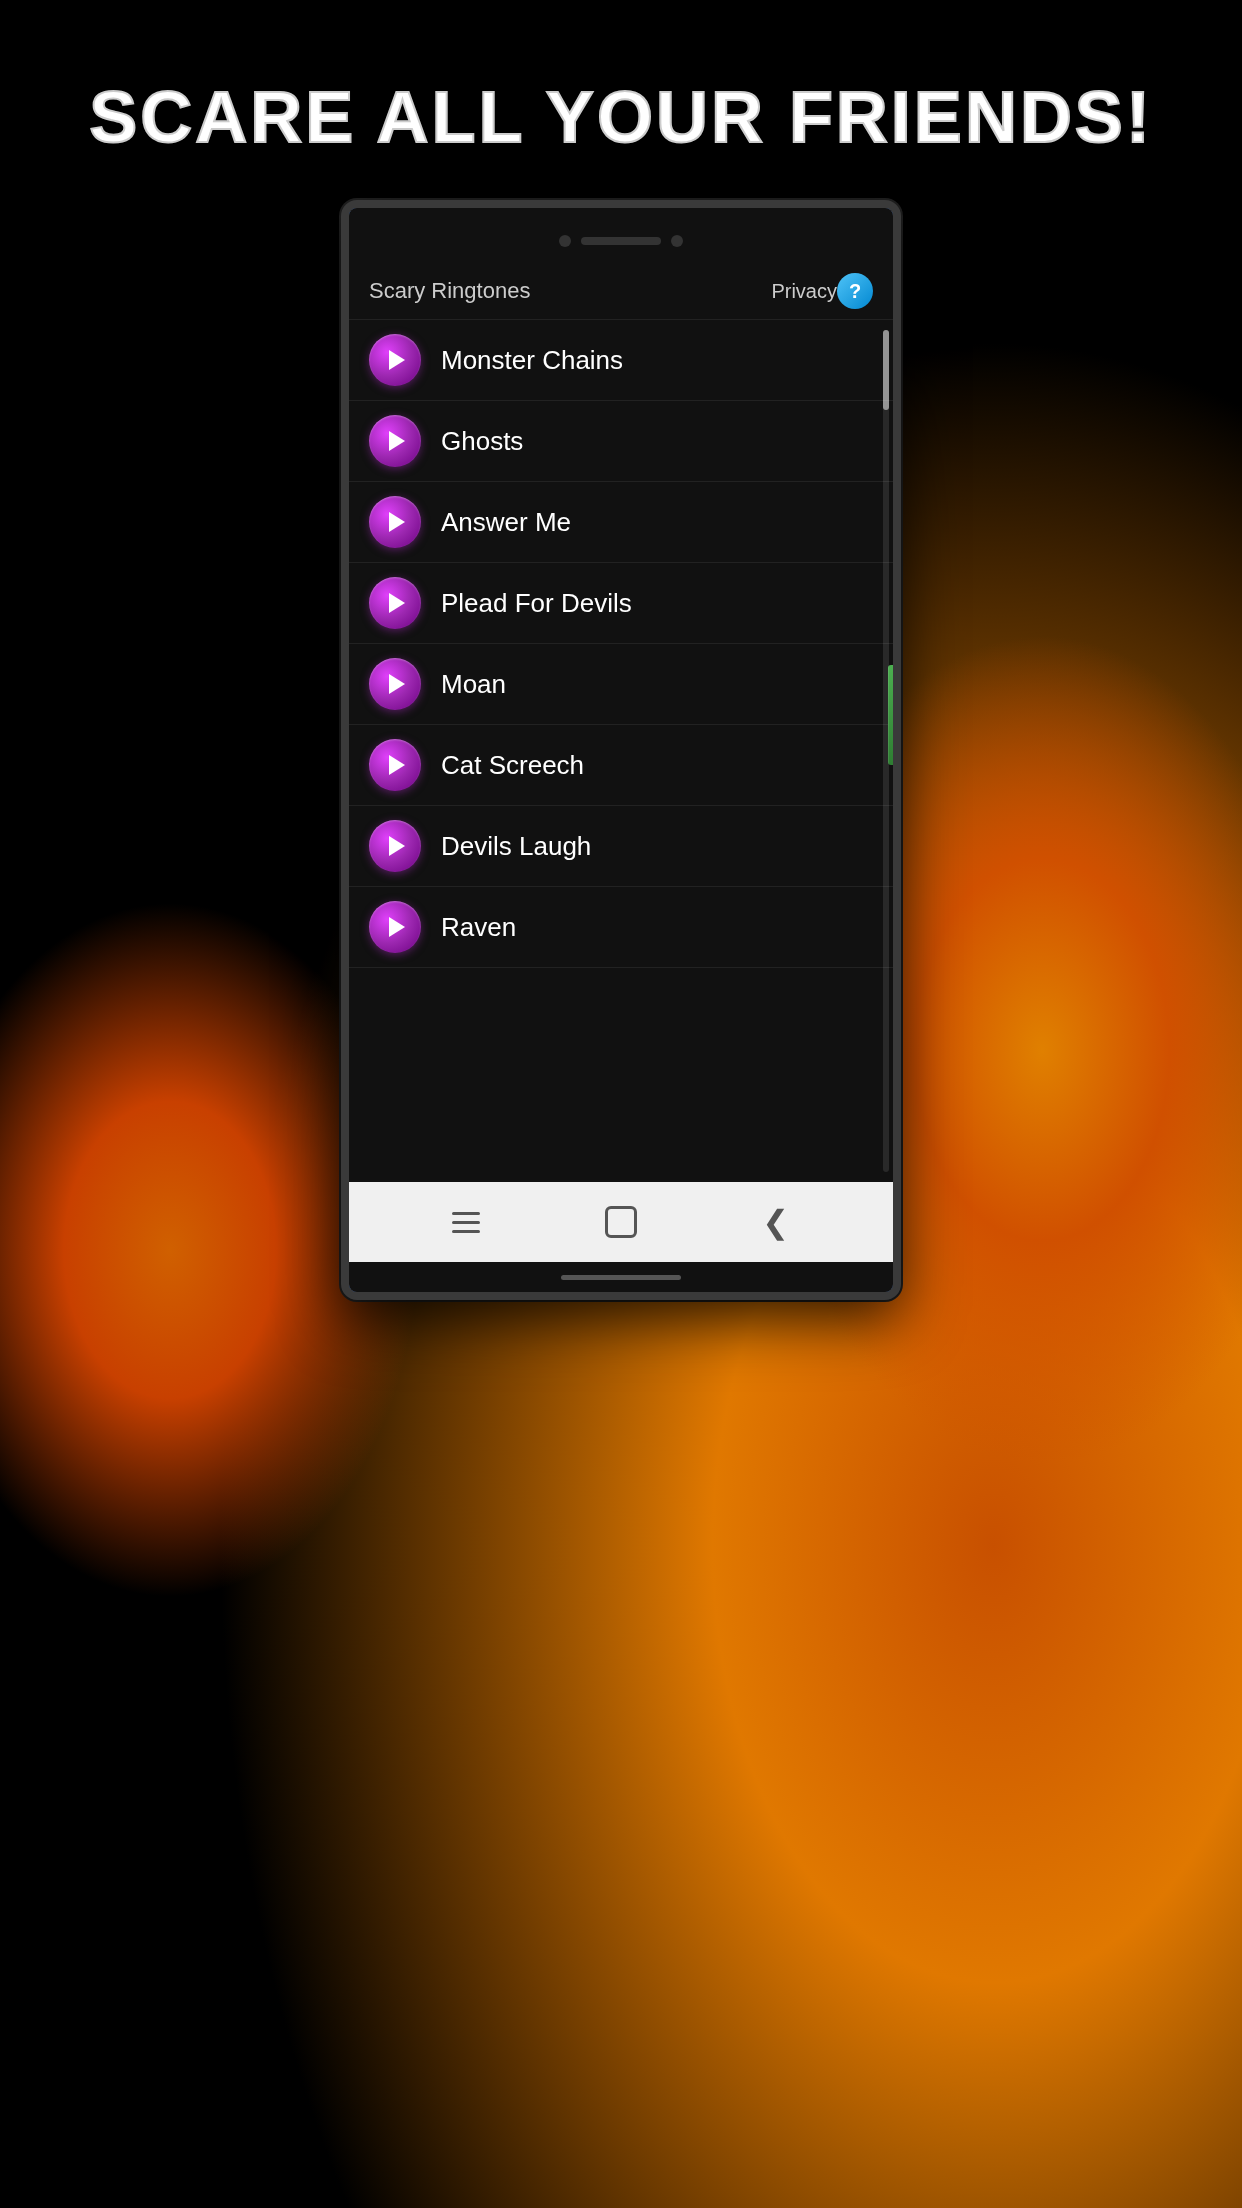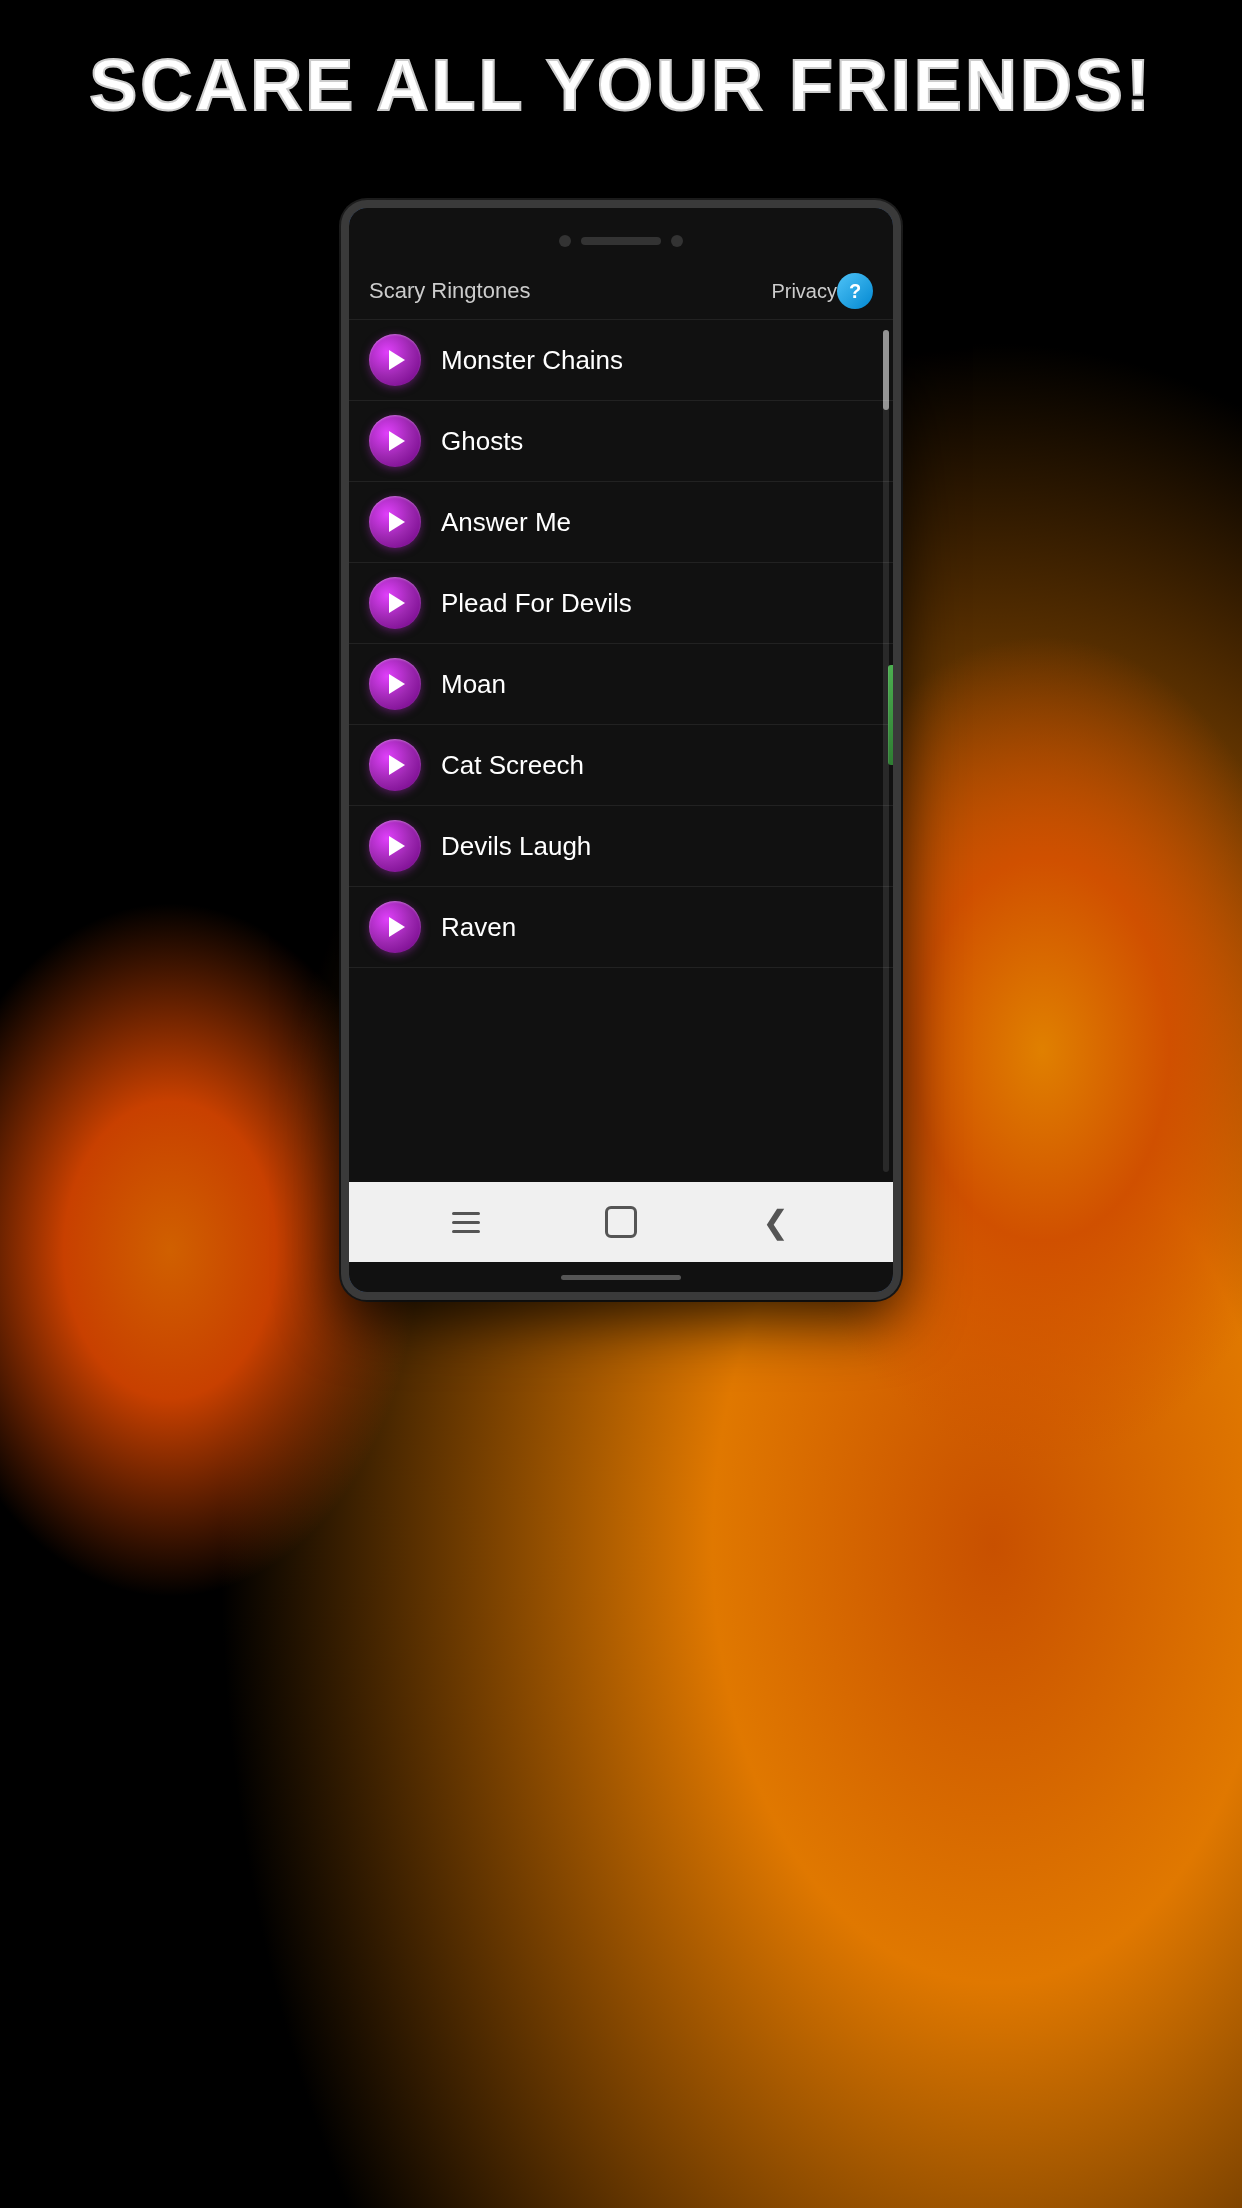--- a/index.html
+++ b/index.html
@@ -39,21 +39,21 @@
       top: 600px;
       width: 600px;
       height: 900px;
       background: radial-gradient(ellipse, #e08000 0%, #d05000 30%, transparent 65%);
       z-index: 0;
       border-radius: 50%;
     }
 
     .page-title {
       position: absolute;
-      top: 44px;
+      top: 76px;
       left: 0;
       right: 0;
       text-align: center;
       font-size: 72px;
       font-weight: 900;
       color: #fff;
       font-family: 'Arial Black', Arial, sans-serif;
       text-transform: uppercase;
       letter-spacing: 3px;
       z-index: 10;
@@ -68,21 +68,21 @@
       transform: translateX(-50%);
       width: 560px;
       height: 1100px;
       z-index: 10;
     }
 
     .phone-frame {
       width: 100%;
       height: 100%;
       background: #3b82f6;
-      border-radius: 26px;
+      border-radius: 16px;
       border: 8px solid #3a3a3a;
       box-shadow:
         inset 0 0 0 2px #555,
         0 20px 60px rgba(0,0,0,0.8),
         0 0 0 2px #222;
       overflow: hidden;
       display: flex;
       flex-direction: column;
       position: relative;
     }

